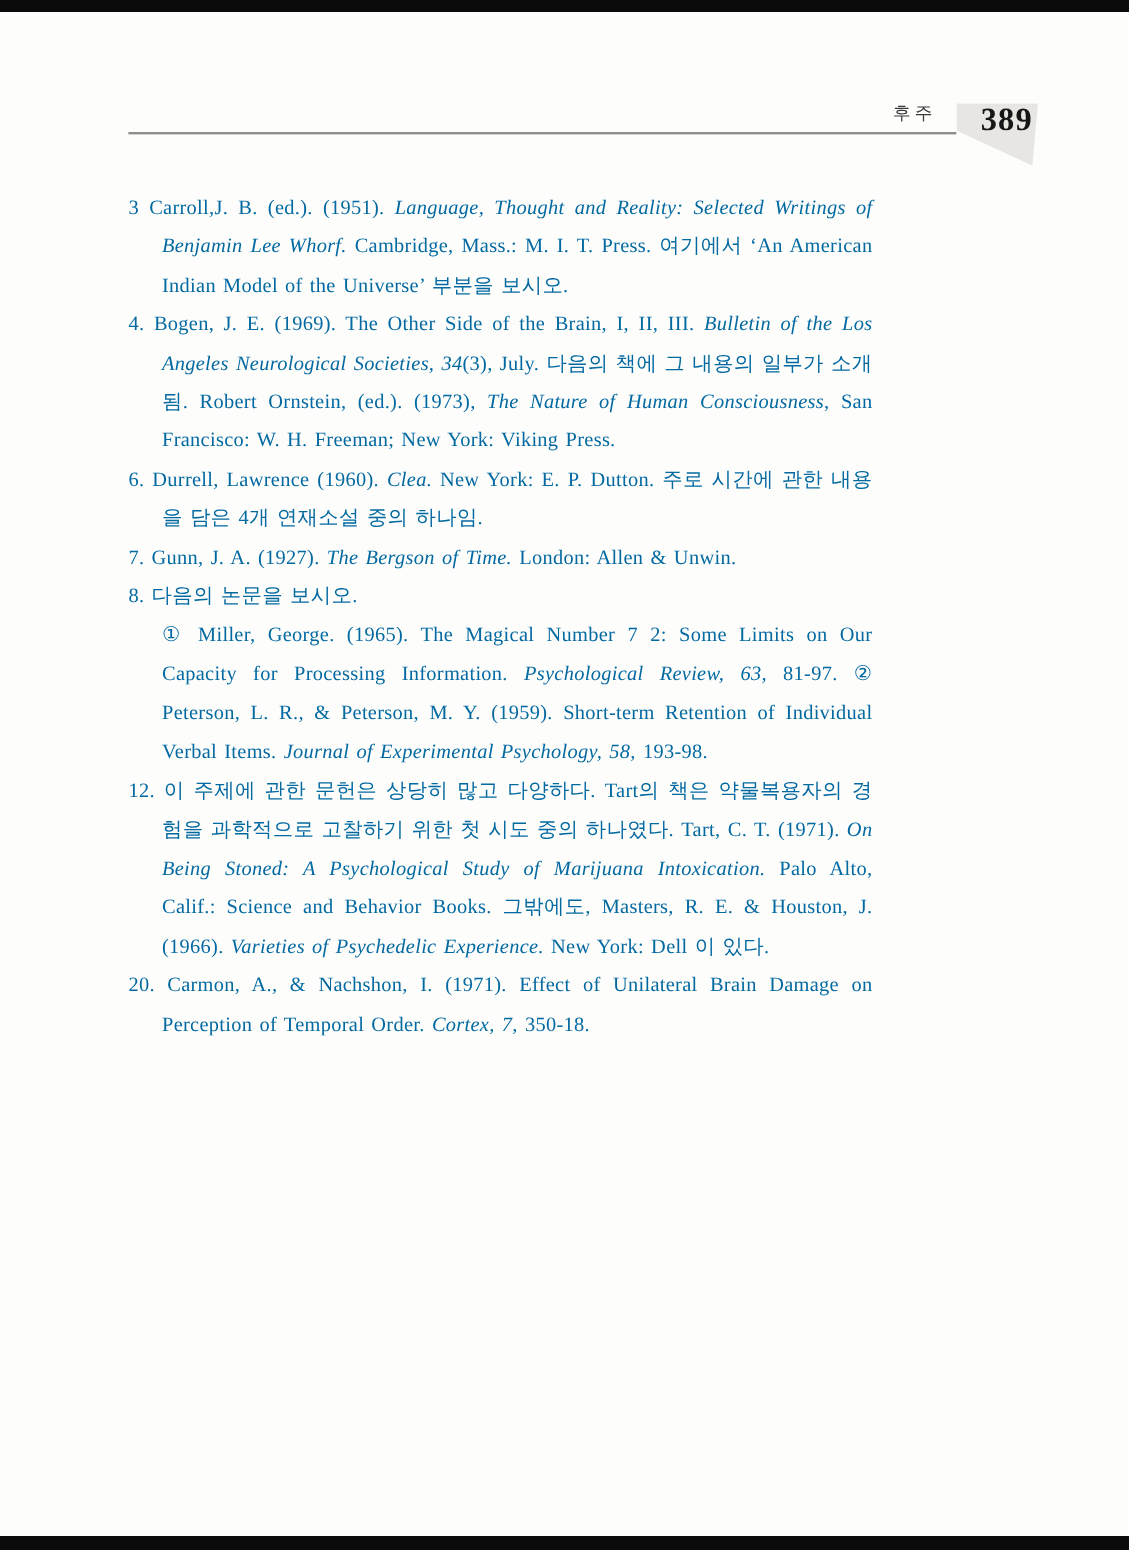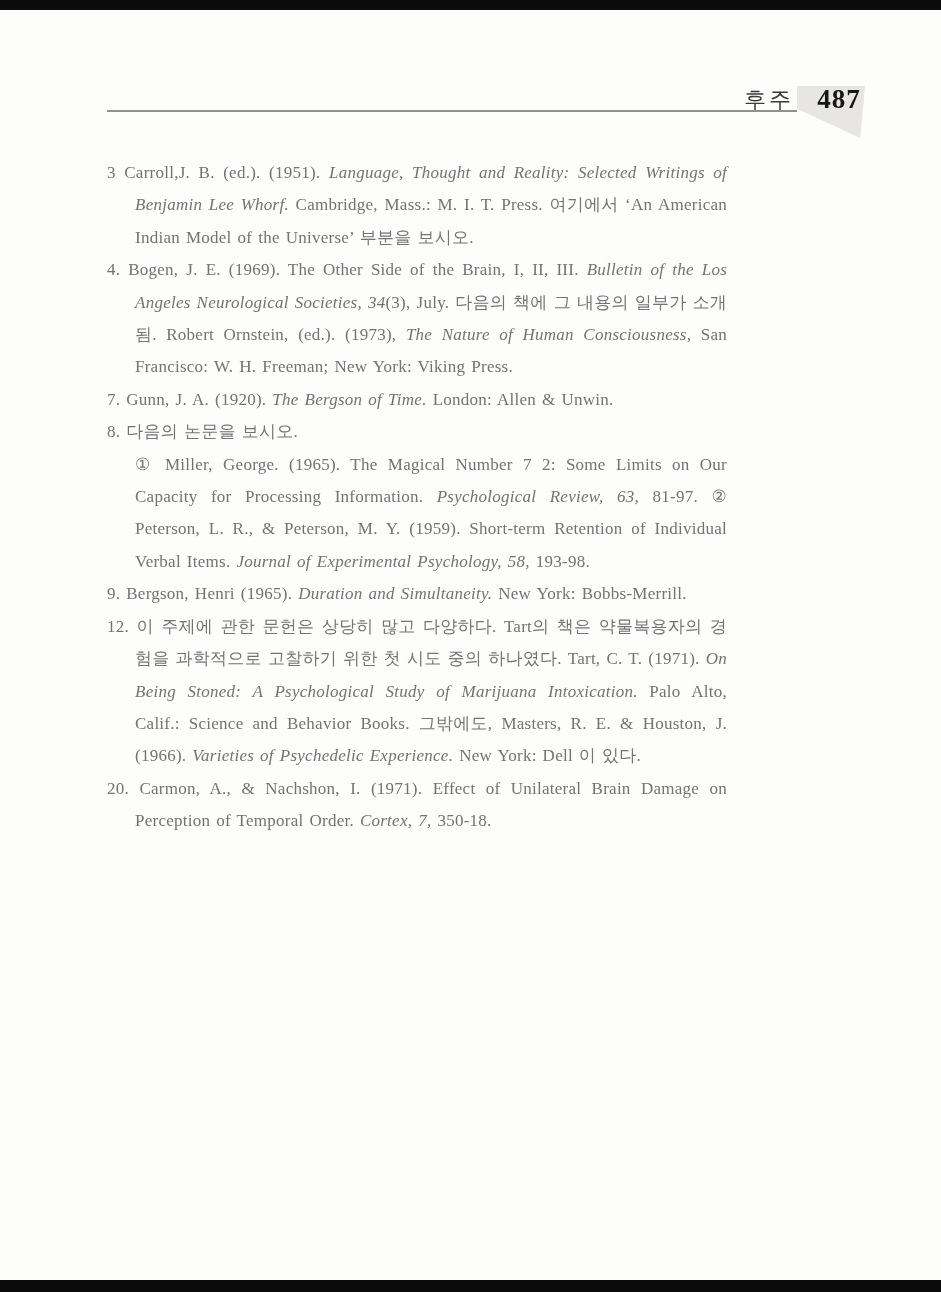--- a/index.html
+++ b/index.html
@@ -15,21 +15,21 @@
     position: absolute; left: 0; width: 941px;
     background: var(--edge-bar, #0b0b0b);
   }
   .edge-bar.top { top: 0; height: 10px; }
   .edge-bar.bottom { bottom: 0; height: 12px; }
 
   
   .section-label {
     position: absolute;
     left: 744px; top: 85px;
-    font-size: 22px;
+    font-size: 15px;
     letter-spacing: 3px;
     color: #3a3a3a;
     white-space: nowrap;
   }
   .header-rule {
     position: absolute;
     left: 107px; top: 110px;
     width: 690px; height: 2px;
     background: var(--rule, #8f8f8f);
   }
@@ -52,21 +52,21 @@
   }
 
   
   .references {
     position: absolute;
     left: 107px; top: 157px;
     width: 620px;
     font-size: 17px;
     line-height: 32.4px;
     text-align: justify;
-    color: #737373;
+    color: #0369a1;
     letter-spacing: 0.25px;
     word-spacing: 1.5px;
   }
   .ref-item {
     padding-left: 28px;
     text-indent: -28px;
   }
   .ref-sub {
     text-indent: 0;
   }
@@ -75,25 +75,25 @@
 </head>
 <body>
 
 <div class="edge-bar top"></div>
 
 <div class="section-label">후주</div>
 
 <div class="header-rule"></div>
 
 <div class="page-tab"></div>
-<div class="page-number">487</div>
+<div class="page-number">389</div>
 
 <div class="references">
     <div class="ref-item"><span>3 </span><span>Carroll,J. B. (ed.). (1951). </span><span class="it">Language, Thought and Reality: Selected Writings of Benjamin Lee Whorf.</span><span> Cambridge, Mass.: M. I. T. Press. 여기에서 ‘An American Indian Model of the Universe’ 부분을 보시오.</span></div>
     <div class="ref-item"><span>4. </span><span>Bogen, J. E. (1969). The Other Side of the Brain, I, II, III. </span><span class="it">Bulletin of the Los Angeles Neurological Societies, 34</span><span>(3), July. 다음의 책에 그 내용의 일부가 소개됨. Robert Ornstein, (ed.). (1973), </span><span class="it">The Nature of Human Consciousness,</span><span> San Francisco: W. H. Freeman; New York: Viking Press.</span></div>
-    <div class="ref-item"><span>7. </span><span>Gunn, J. A. (1920). </span><span class="it">The Bergson of Time.</span><span> London: Allen &amp; Unwin.</span></div>
+    <div class="ref-item"><span>6. </span><span>Durrell, Lawrence (1960). </span><span class="it">Clea.</span><span> New York: E. P. Dutton. 주로 시간에 관한 내용을 담은 4개 연재소설 중의 하나임.</span></div>
+    <div class="ref-item"><span>7. </span><span>Gunn, J. A. (1927). </span><span class="it">The Bergson of Time.</span><span> London: Allen &amp; Unwin.</span></div>
     <div class="ref-item"><span>8. </span><span>다음의 논문을 보시오.</span><div class="ref-sub"><span>① Miller, George. (1965). The Magical Number 7 2: Some Limits on Our Capacity for Processing Information. </span><span class="it">Psychological Review, 63,</span><span> 81-97. ② Peterson, L. R., &amp; Peterson, M. Y. (1959). Short-term Retention of Individual Verbal Items. </span><span class="it">Journal of Experimental Psychology, 58,</span><span> 193-98.</span></div></div>
-    <div class="ref-item"><span>9. </span><span>Bergson, Henri (1965). </span><span class="it">Duration and Simultaneity.</span><span> New York: Bobbs-Merrill.</span></div>
     <div class="ref-item"><span>12. </span><span>이 주제에 관한 문헌은 상당히 많고 다양하다. Tart의 책은 약물복용자의 경험을 과학적으로 고찰하기 위한 첫 시도 중의 하나였다. Tart, C. T. (1971). </span><span class="it">On Being Stoned: A Psychological Study of Marijuana Intoxication.</span><span> Palo Alto, Calif.: Science and Behavior Books. 그밖에도, Masters, R. E. &amp; Houston, J. (1966). </span><span class="it">Varieties of Psychedelic Experience.</span><span> New York: Dell 이 있다.</span></div>
     <div class="ref-item"><span>20. </span><span>Carmon, A., &amp; Nachshon, I. (1971). Effect of Unilateral Brain Damage on Perception of Temporal Order. </span><span class="it">Cortex, 7,</span><span> 350-18.</span></div>
   </div>
 
 <div class="edge-bar bottom"></div>
 
 </body></html>

